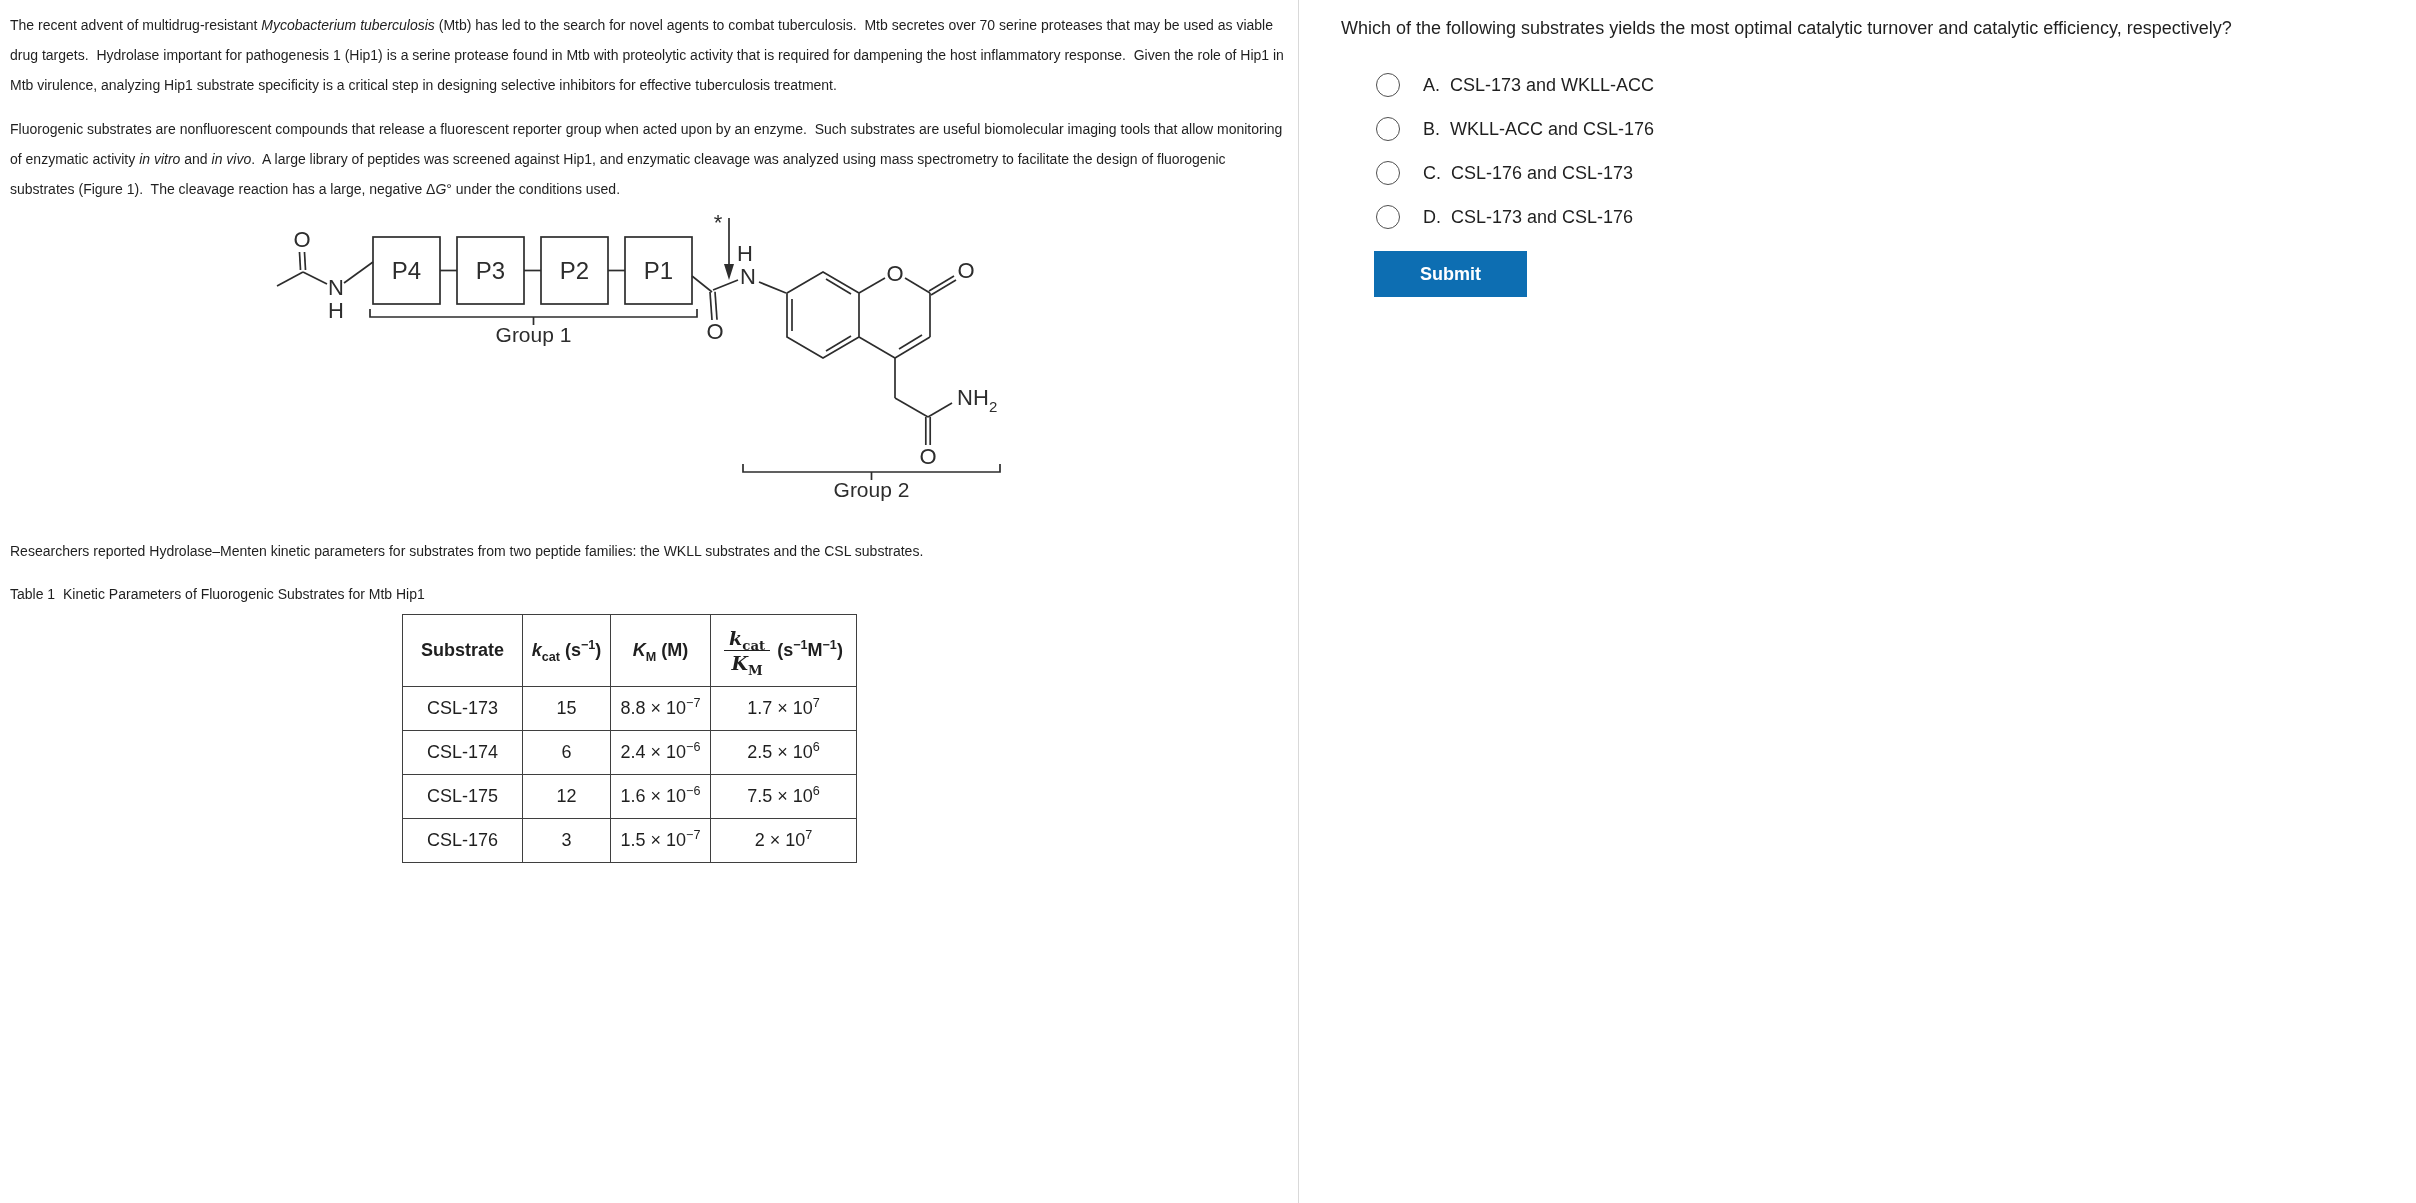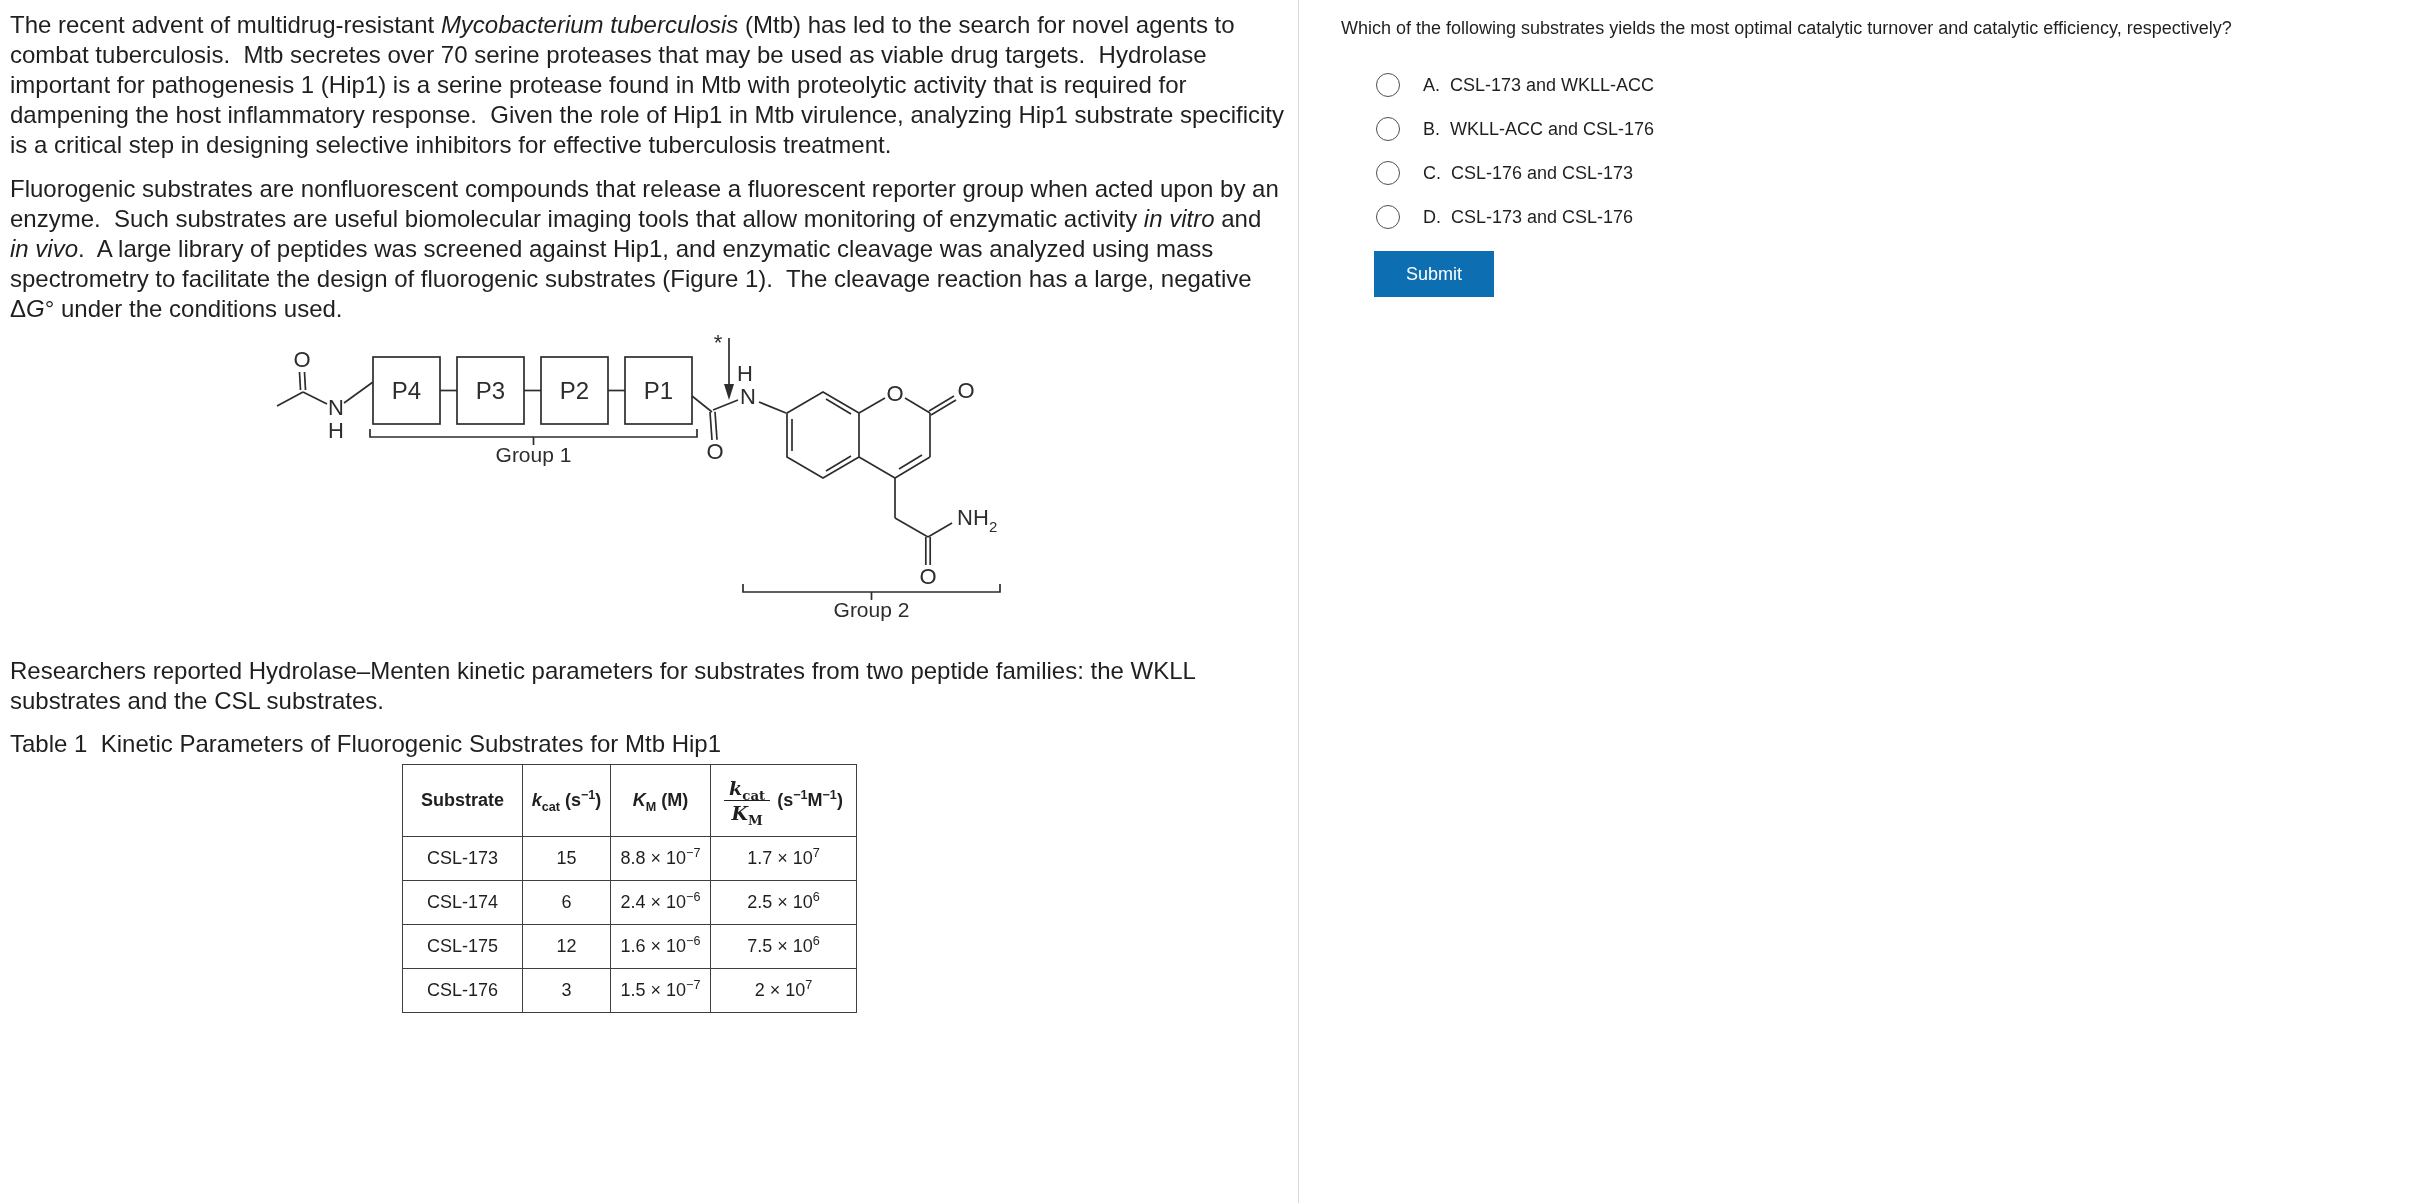--- a/index.html
+++ b/index.html
@@ -5,21 +5,21 @@
   * { box-sizing: border-box; }
   html,body { margin:0; padding:0; background:#ffffff; }
   body {
     width:2416px; height:1203px; overflow:hidden; position:relative;
     font-family:"Liberation Sans","DejaVu Sans",sans-serif; color:#1f1f1f;
   }
   .divider { position:absolute; left:1298px; top:0; width:1px; height:1203px; background:#d9d9d9; }
 
   
   .left-panel { position:absolute; left:0; top:0; width:1298px; height:1203px; padding:10px 14px 0 10px; }
-  .para { font-size:24px; line-height:30px; white-space:pre-wrap; margin:0; max-width:1274px; }
+  .para { font-size:14px; line-height:30px; white-space:pre-wrap; margin:0; max-width:1274px; }
   .p1 { margin-bottom:14px; }
   .fig-wrap { margin:10px 0 0 260px; width:760px; height:300px; }
   .caption { margin-top:16px; }
   .p3 { margin-top:22px; }
   .tbl-title { margin-top:13px; }
   .footnote { margin-top:28px; font-size:11px; line-height:29px; color:#262626; max-width:1280px; white-space:pre-wrap; }
 
   
   .fig-wrap svg { display:block; }
   .bond { stroke:#2d2d2d; stroke-width:1.7; fill:none; }
@@ -45,23 +45,24 @@
 
   
   .right-panel { position:absolute; left:1299px; top:0; right:0; height:1203px; padding:14px 20px 0 42px; }
   .question { font-size:18px; line-height:28px; color:#1f1f1f; }
   .options { margin:31px 0 0 35px; }
   .option-row { display:flex; align-items:center; height:24px; margin-bottom:20px; cursor:pointer; }
   .radio { width:24px; height:24px; border:1.5px solid #4f4f4f; border-radius:50%; background:#ffffff; flex:0 0 auto; }
   .opt-letter { margin-left:23px; font-size:18px; }
   .opt-text { margin-left:10px; font-size:18px; }
   .submit-btn {
-    display:block; margin:22px 0 0 33px; width:120px; height:46px;
+    display:block; margin:22px 0 0 33px; width:153px; height:46px;
     border:none; color:#ffffff; font-size:18px; font-family:"Liberation Sans","DejaVu Sans",sans-serif;
     cursor:pointer;
+    font-weight:bold;
   }
 </style>
 </head>
 <body>
 
 <div class="left-panel">
   <p class="para p1">The recent advent of multidrug-resistant <span style="font-style: italic;">Mycobacterium tuberculosis</span> (Mtb) has led to the search for novel agents to combat tuberculosis.  Mtb secretes over 70 serine proteases that may be used as viable drug targets.  Hydrolase important for pathogenesis 1 (Hip1) is a serine protease found in Mtb with proteolytic activity that is required for dampening the host inflammatory response.  Given the role of Hip1 in Mtb virulence, analyzing Hip1 substrate specificity is a critical step in designing selective inhibitors for effective tuberculosis treatment.</p>
   <p class="para p2">Fluorogenic substrates are nonfluorescent compounds that release a fluorescent reporter group when acted upon by an enzyme.  Such substrates are useful biomolecular imaging tools that allow monitoring of enzymatic activity <span style="font-style: italic;">in vitro</span> and <span style="font-style: italic;">in vivo</span>.  A large library of peptides was screened against Hip1, and enzymatic cleavage was analyzed using mass spectrometry to facilitate the design of fluorogenic substrates (Figure 1).  The cleavage reaction has a large, negative Δ<span style="font-style: italic;">G</span>° under the conditions used.</p>
 
   <div class="fig-wrap">

